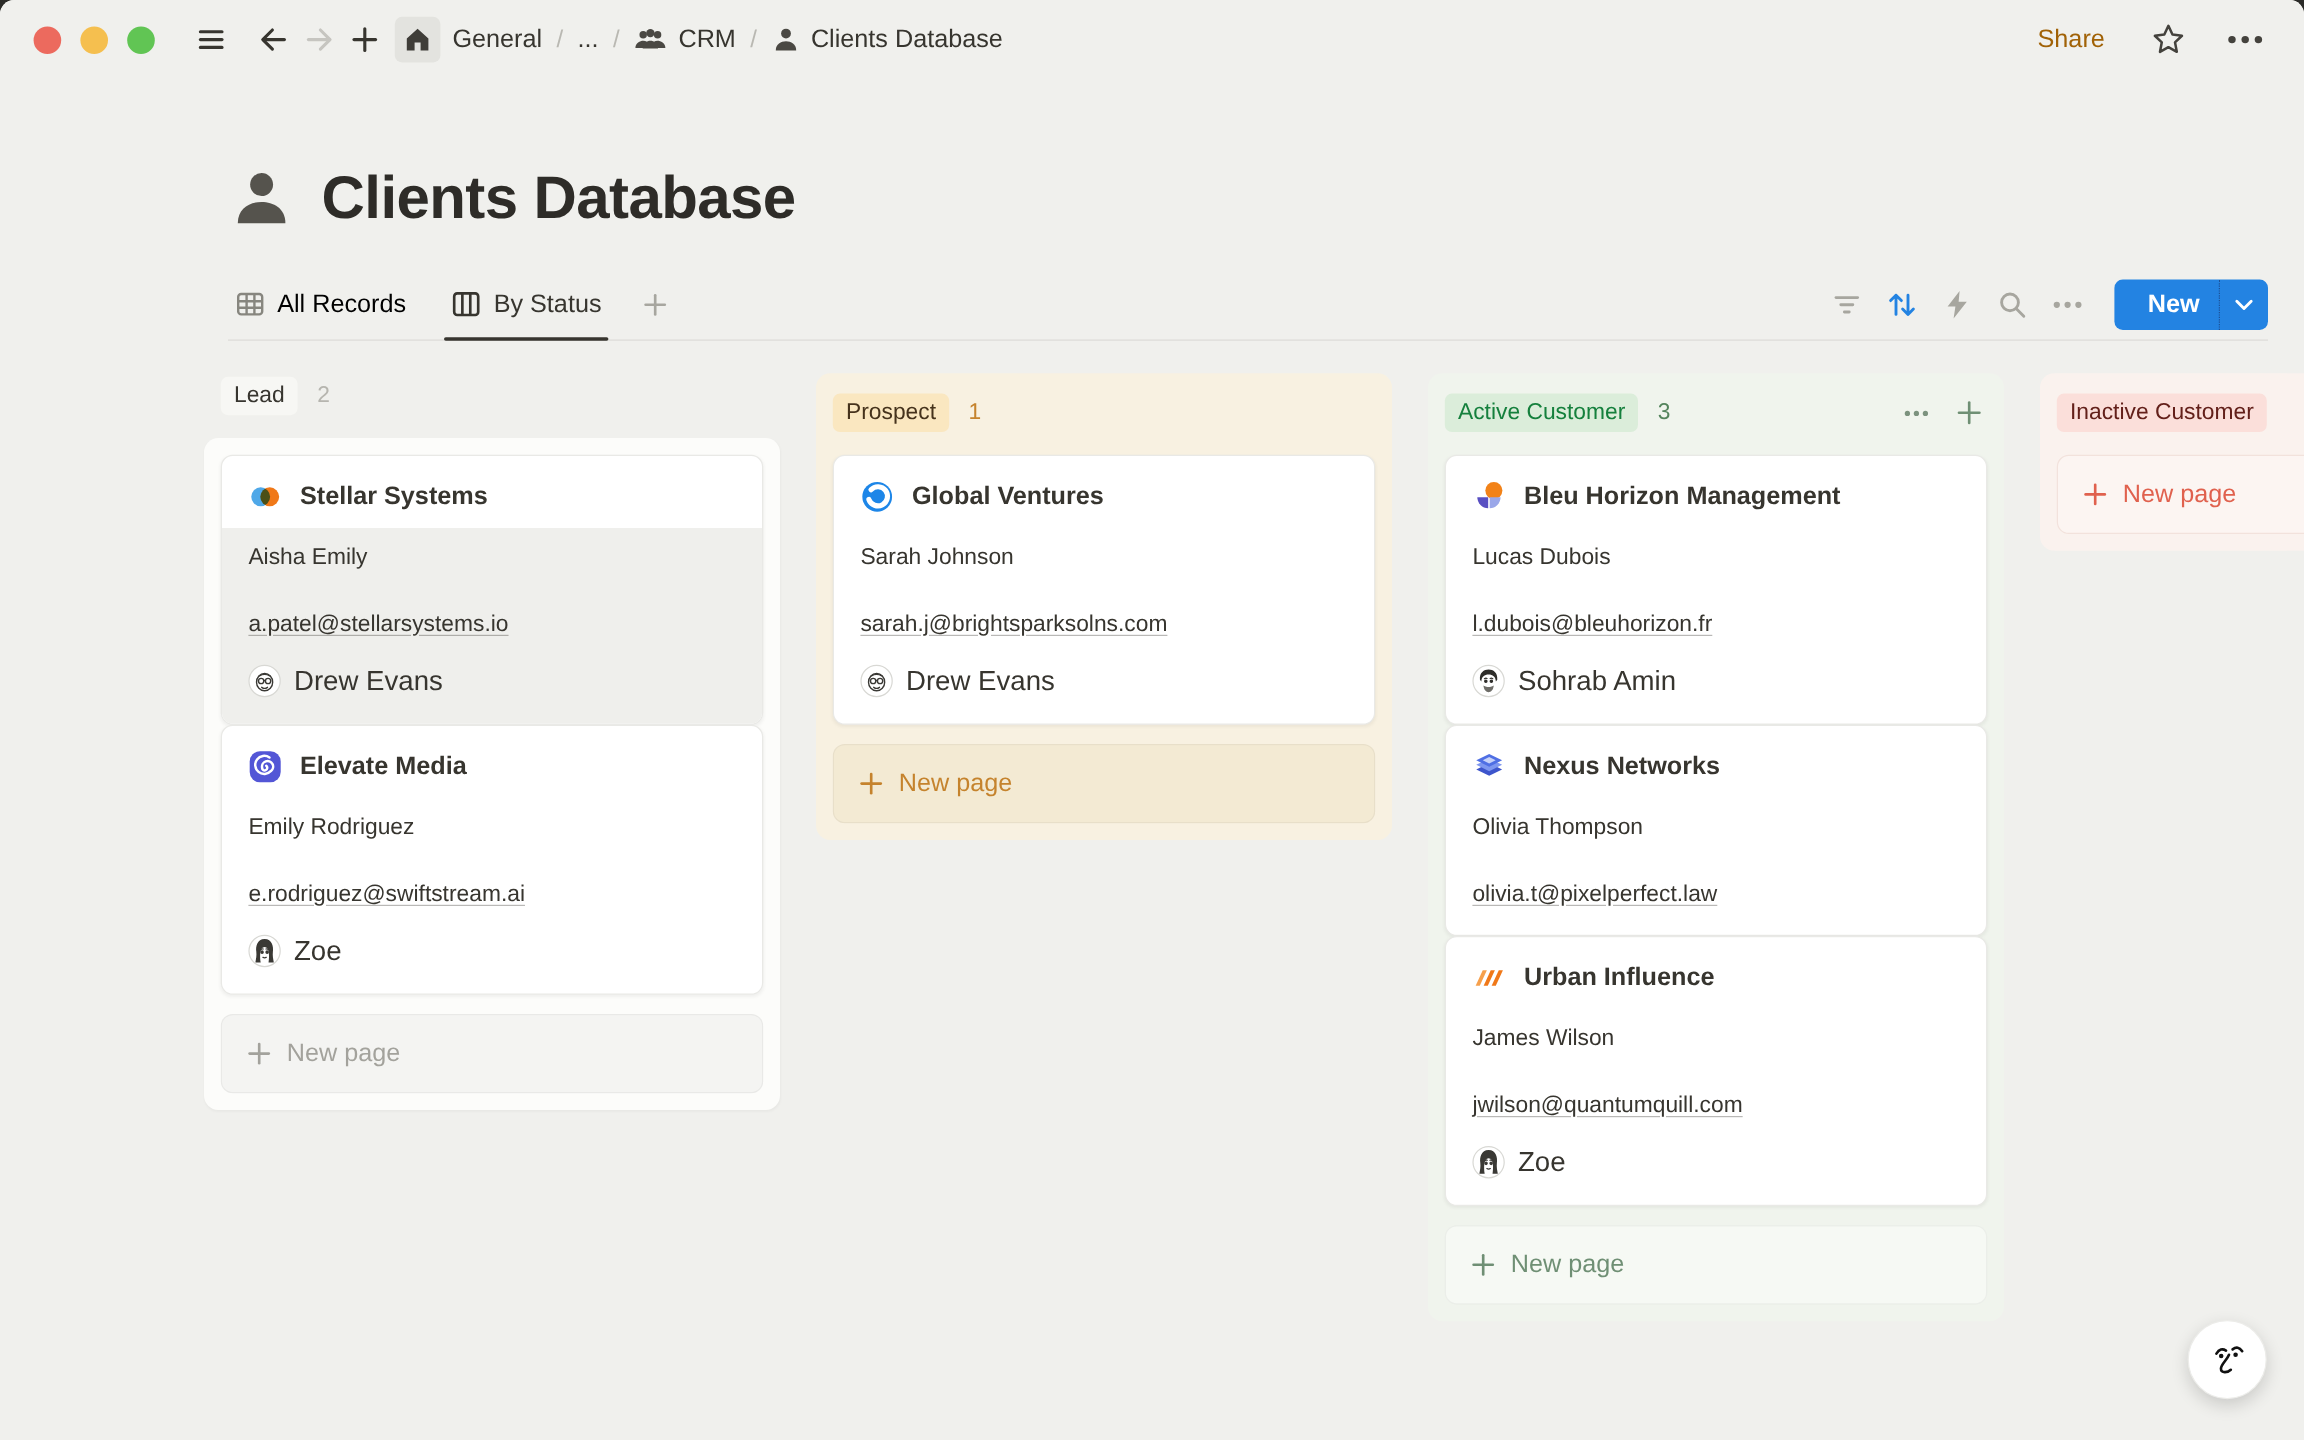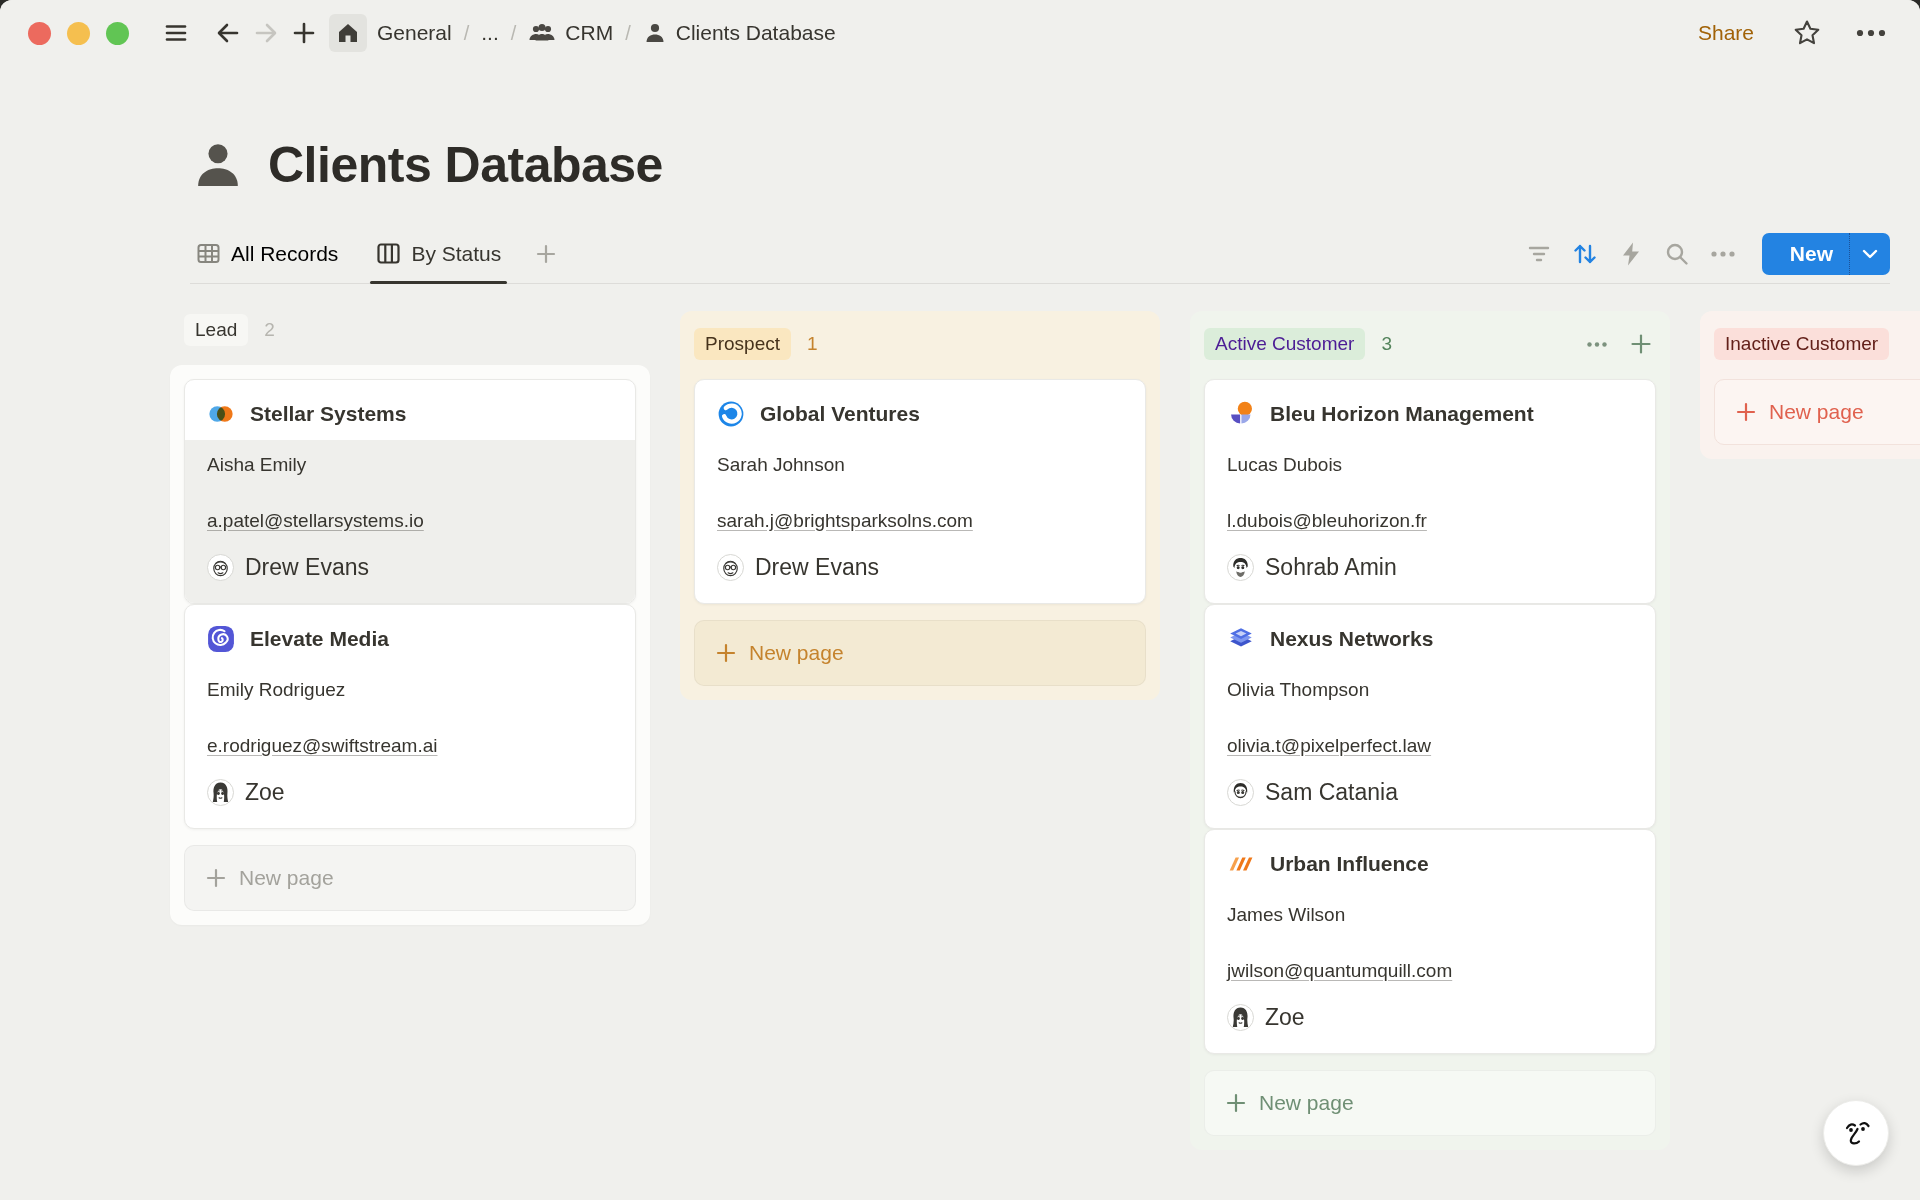--- a/index.html
+++ b/index.html
@@ -65,21 +65,21 @@
   .column.lead .pill { background:#F7F7F4; color:#37352F; }
   .column.lead .count { color:#B6B5AF; }
   .column.lead .new-page { background:#F4F4F2; color:#A3A29C; }
 
   .column.prospect { background:#F8F1E1; }
   .column.prospect .pill { background:#FAE7C0; color:#46331C; }
   .column.prospect .count { color:#C5832D; }
   .column.prospect .new-page { background:#F3EAD3; color:#C5832D; }
 
   .column.active-c { background:#F0F4ED; }
-  .column.active-c .pill { background:#DBEDDA; color:#4c1d95; }
+  .column.active-c .pill { background:#DBEDDA; color:#15803d; }
   .column.active-c .count { color:#54845C; }
   .column.active-c .new-page { background:#F6F9F4; color:#6F8F74; }
 
   .column.inactive { background:#FAF2EE; }
   .column.inactive .pill { background:#FBDFDA; color:#63201A; }
   .column.inactive .new-page { background:#FCF5F2; border-color:#F2E2DC; color:#E0614E; margin-top:4px; }
 
   
   .ai-fab { position:absolute; right:31px; bottom:34px; width:66px; height:66px; border-radius:50%; background:#fff; border:1px solid #ECECE9; box-shadow:0 5px 14px rgba(0,0,0,0.16); display:flex; align-items:center; justify-content:center; cursor:pointer; }
 
@@ -527,36 +527,20 @@
                   <path d="M13 6.5 L23 11.5 L13 16.5 L3 11.5 Z" fill="#7E97F0"></path>
                   <path d="M13 3 L23 8 L13 13 L3 8 Z" fill="#4F6FE4"></path>
                   <path d="M13 5.5 L18 8 L13 10.5 L8 8 Z" fill="#C7D2F8"></path>
                 </svg>
             </span>
             <span class="card-title">Nexus Networks</span>
           </div>
           <div class="card-body">
             <div class="field">Olivia Thompson</div>
             <div class="field"><span class="email">olivia.t@pixelperfect.law</span></div>
-            <div class="owner">
-              <span class="avatar">
-                <svg width="25" height="25" viewBox="0 0 26 26">
-                    <path d="M6 13 C5.5 6 9 3.2 13 3.2 C17 3.2 20.5 6 20 13 L18.8 12 C18.8 8.5 16.5 6.8 13 6.8 C9.5 6.8 7.2 8.5 7.2 12 Z" fill="#2E2D2A"></path>
-                    <g stroke="#3A3935" stroke-width="1.2" fill="none" stroke-linecap="round">
-                      <path d="M7.2 12 a5.8 6.5 0 0 0 11.6 0"></path>
-                      <circle cx="10.7" cy="13" r="1" fill="#3A3935"></circle>
-                      <circle cx="15.3" cy="13" r="1" fill="#3A3935"></circle>
-                      <path d="M11.3 17.6 q1.7 1.1 3.4 0"></path>
-                      <path d="M9.4 10.8 q1.2 -.7 2.3 -.2"></path>
-                      <path d="M14.3 10.6 q1.1 -.5 2.3 .2"></path>
-                    </g>
-                  </svg>
-              </span>
-              <span class="owner-name">Sam Catania</span>
-            </div>
           </div>
         </div>
 
         <div class="card">
           <div class="card-top">
             <span>
               <svg width="28" height="28" viewBox="0 0 26 26">
                   <path d="M2.5 19 L8 7 h3.2 L5.7 19 Z" fill="#F6A04C"></path>
                   <path d="M8.7 19 L14.2 7 h3.2 L11.9 19 Z" fill="#F07818"></path>
                   <path d="M14.9 19 L20.4 7 h3.2 L18.1 19 Z" fill="#F07818"></path>

